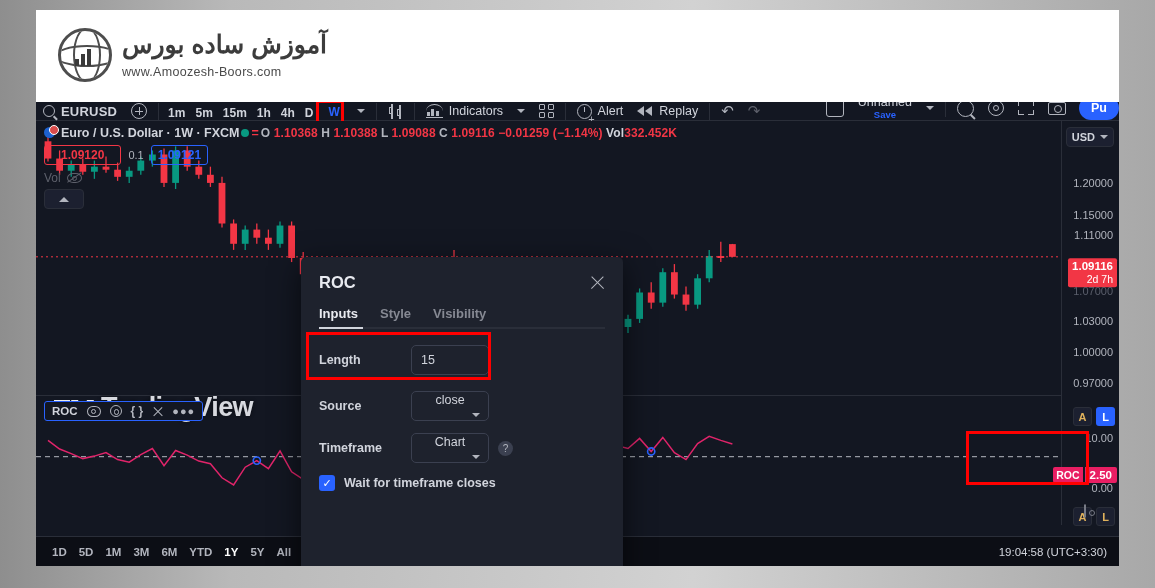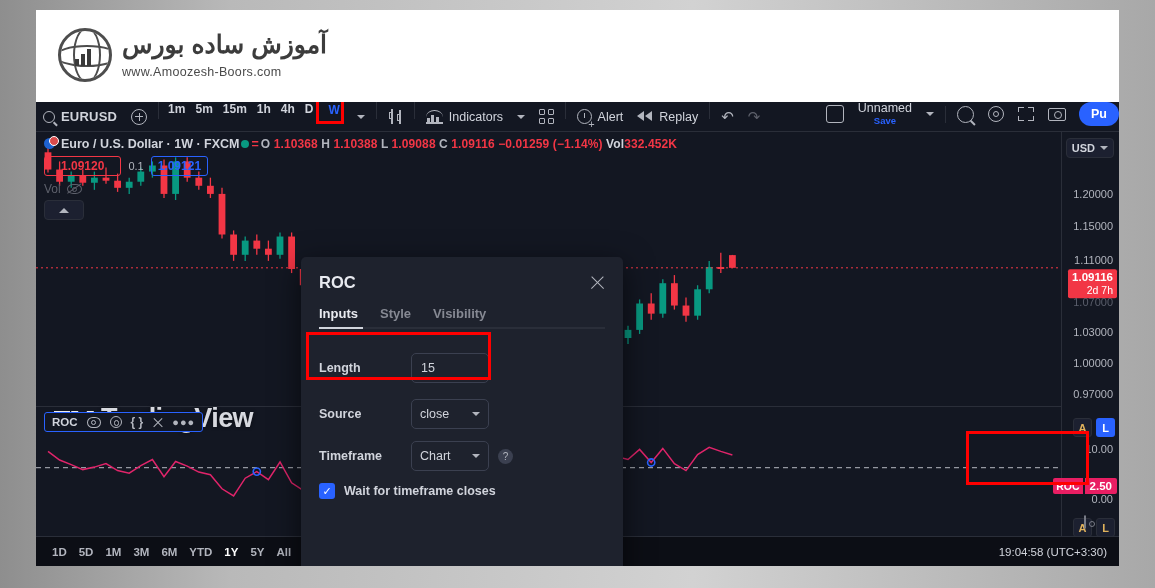--- a/index.html
+++ b/index.html
@@ -53,23 +53,23 @@
   
   .app {
     position: absolute; left: 36px; top: 102px;
     width: 1083px; height: 464px;
     background: #131722;
     overflow: hidden;
   }
 
   
   .toolbar {
-    position: relative; height: 30px; background: #131722;
+    position: relative; height: 19px; background: #131722;
     border-bottom: 1px solid #2a2e39;
-    display: flex; align-items: flex-start; color: #d1d4dc; font-size: 12.5px;
+    display: flex; align-items: flex-end; color: #d1d4dc; font-size: 12.5px;
   }
   .tb-item { display: flex; align-items: center; height: 100%; padding: 0 7px; cursor: default; }
   .tb-sep { width: 1px; height: 17px; background: #2a2e39; margin: 0 4px; }
   .sym-name { font-weight: bold; font-size: 13px; color: #d1d4dc; letter-spacing: .2px; }
   .ico-search { width:12px;height:12px;border:1.6px solid #b2b5be;border-radius:50%;position:relative;margin-right:6px }
   .ico-search:after{content:"";position:absolute;right:-4px;bottom:-3px;width:5px;height:1.6px;background:#b2b5be;transform:rotate(45deg)}
   .ico-plus { width:16px;height:16px;border:1.4px solid #b2b5be;border-radius:50%;position:relative }
   .ico-plus:before,.ico-plus:after{content:"";position:absolute;background:#b2b5be}
   .ico-plus:before{left:3px;top:6.6px;width:8px;height:1.4px}
   .ico-plus:after{top:3px;left:6.6px;height:8px;width:1.4px}
@@ -255,21 +255,21 @@
   .m-tabline i { position:absolute; left:0; top:0; width:44px; height:2px; background:#d1d4dc }
   .m-body { flex:1; padding:14px 18px 0 18px; position:relative }
   .row { display:flex; align-items:center; margin-bottom:12px }
   .row .lbl { width:92px; font-size:12.5px; color:#d1d4dc; font-weight:bold }
   .field {
     width:78px; height:30px; background:#1e222d; border:1px solid #3b4050; border-radius:5px;
     color:#d1d4dc; font-size:12.5px; display:flex;align-items:center;padding:0 9px;
   }
   .sel {
     width:78px; height:30px; background:#1e222d; border:1px solid #3b4050; border-radius:5px;
-    color:#d1d4dc; font-size:12.5px; display:flex;align-items:center;padding:1px 8px;gap:6px;
+    color:#d1d4dc; font-size:12.5px; display:flex;align-items:center;padding:1px 8px;gap:6px;flex-direction:column;
   }
   .sel .cv { margin-left:auto; width:0;height:0;border-left:4px solid transparent;border-right:4px solid transparent;border-top:4px solid #b2b5be }
   .section-label { font-size:9.5px; letter-spacing:.8px; color:#787b86; margin:6px 0 12px 0 }
   .help { width:15px;height:15px;border-radius:50%;background:#3b4050;color:#b2b5be;font-size:10px;display:flex;align-items:center;justify-content:center;margin-left:9px }
   .cbrow { display:flex; align-items:center; gap:9px; margin-top:2px }
   .cb { width:16px;height:16px;border-radius:3px;background:#2962ff;color:#fff;font-size:11px;display:flex;align-items:center;justify-content:center }
   .cbl { font-size:12.5px; font-weight:bold; color:#d1d4dc }
 </style>
 </head>
 <body>
@@ -601,21 +601,21 @@
 
       </div>
 
       <div class="price-axis">
         <div class="usd-sel">
           <span>USD</span>
           <span class="chev"></span>
         </div>
         <span class="tick" style="top:62px">1.20000</span>
         <span class="tick" style="top:94px">1.15000</span>
-        <span class="tick" style="top:128px">1.11000</span>
+        <span class="tick" style="top:114px">1.11000</span>
         <div class="pricebadge" style="top:152px">
           <div>1.09116</div>
           <div class="sub">2d 7h</div>
         </div>
         <span class="tick" style="top:170px;color:#5a5e6b">1.07000</span>
         <span class="tick" style="top:200px">1.03000</span>
         <span class="tick" style="top:231px">1.00000</span>
         <span class="tick" style="top:262px">0.97000</span>
         <div class="al-row" style="top:286px">
           <span class="al-btn al-a">A</span>
@@ -661,21 +661,21 @@
       </div>
       <div class="m-tabs">
         <span class="m-tab active">Inputs</span>
         <span class="m-tab">Style</span>
         <span class="m-tab">Visibility</span>
         <span class="m-tabline">
             <i></i>
           </span>
       </div>
       <div class="m-body">
-        <div class="row" style="margin-top:10px">
+        <div class="row" style="margin-top:2px">
           <span class="lbl">Length</span>
           <span class="field">15</span>
         </div>
         <div class="redbox" style="left:5px;top:3px;width:185px;height:48px"></div>
         <div class="row" style="margin-top:16px">
           <span class="lbl">Source</span>
           <span class="sel">
             <span>close</span>
             <span class="cv"></span>
           </span>

